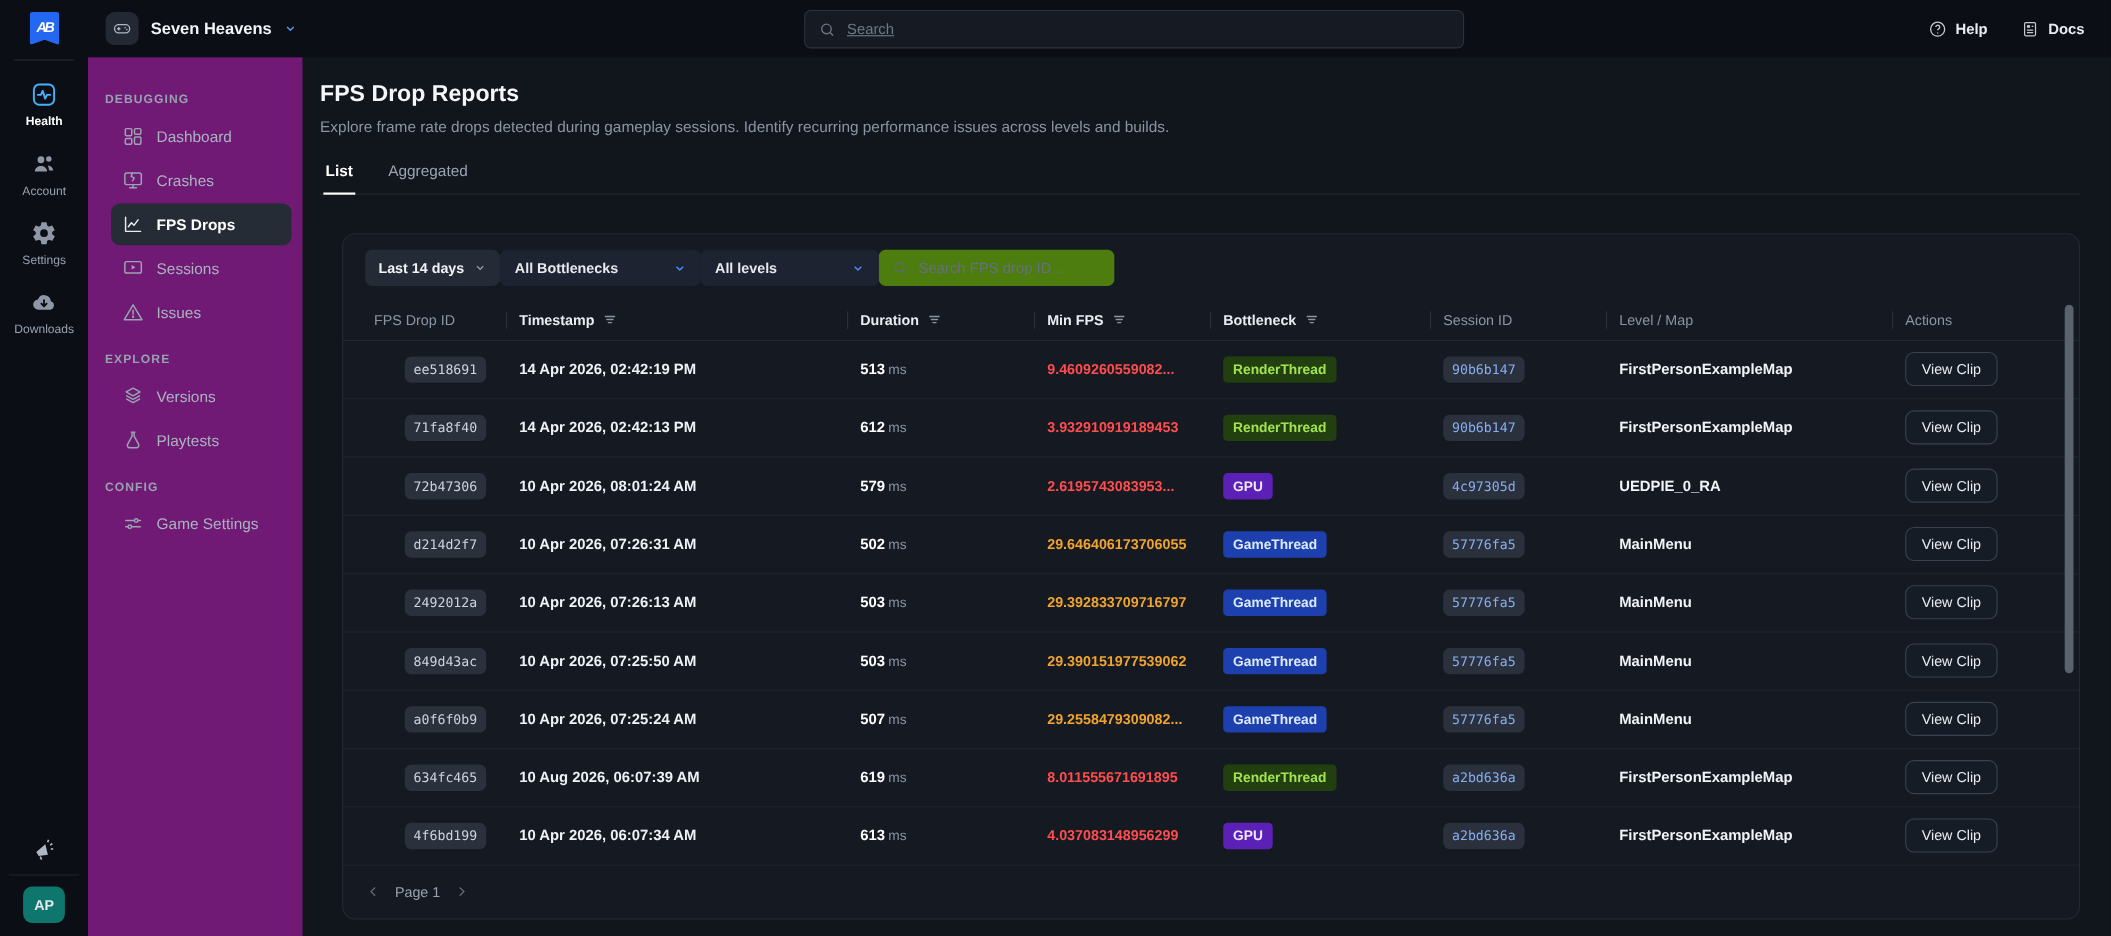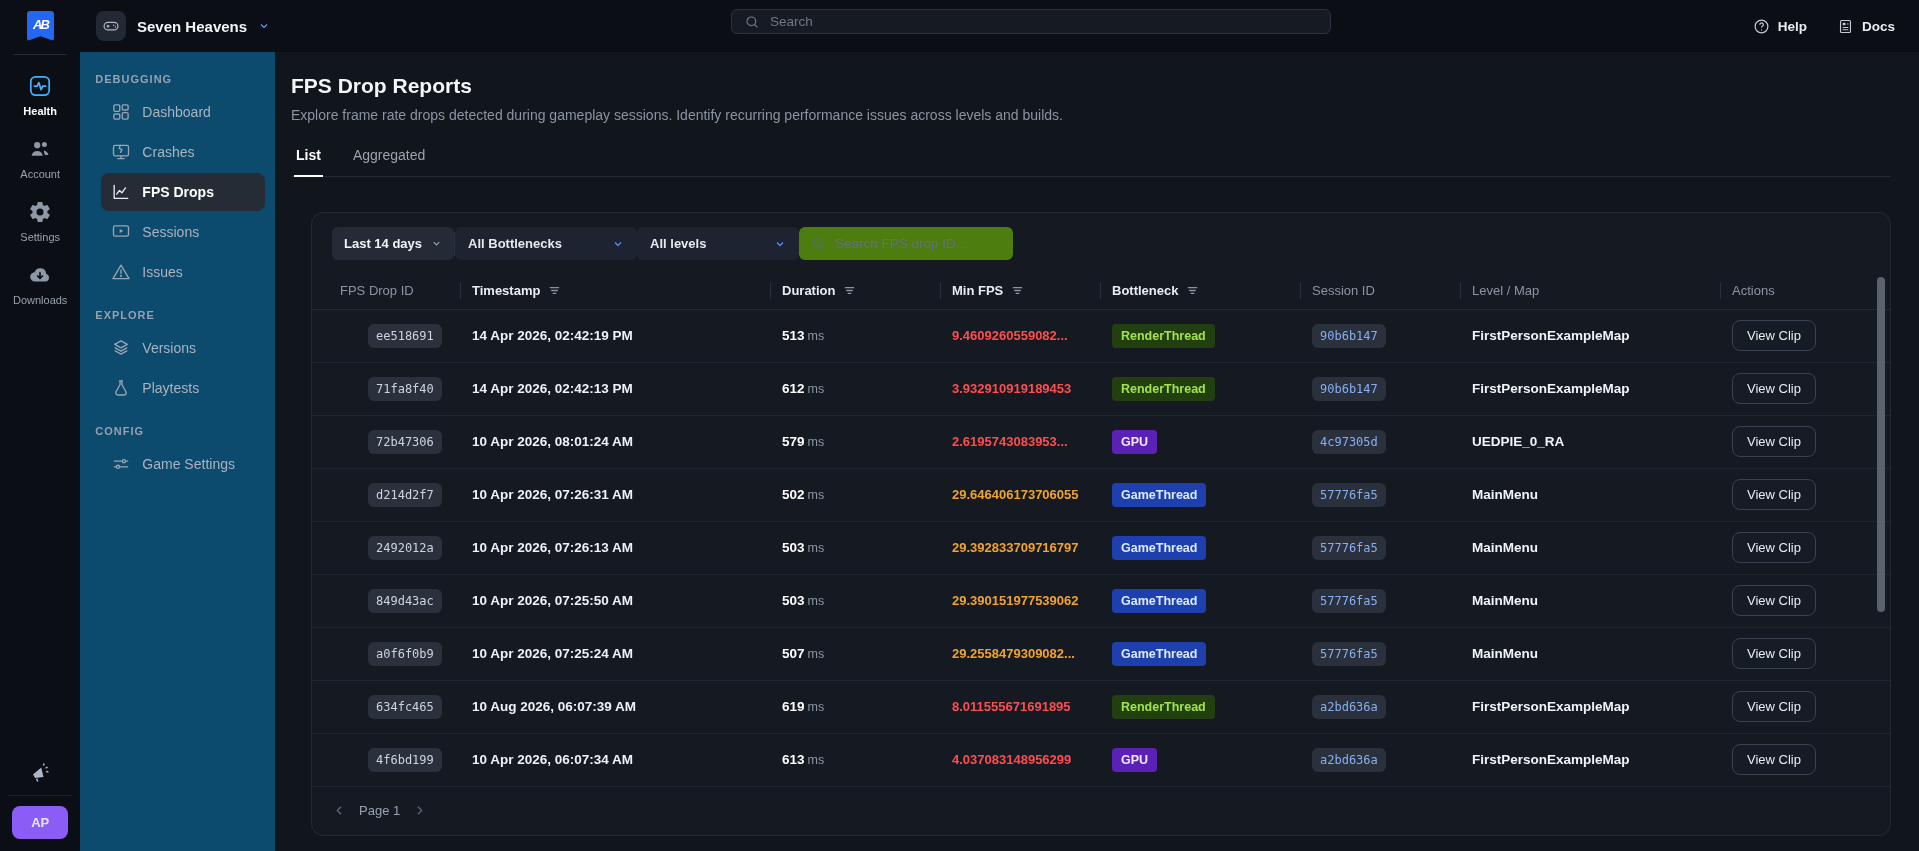--- a/index.html
+++ b/index.html
@@ -18,23 +18,23 @@
     width:27px; height:30px; background:#2468f2; color:#fff;
     clip-path:polygon(0 0,100% 0,100% 100%,50% 84%,0 100%);
     border-radius:3px; display:flex; align-items:center; justify-content:center;
     font-size:13px; font-weight:700; font-style:italic; letter-spacing:-2px; padding-bottom:4px;
   }
   .game-select { display:flex; align-items:center; gap:11px; margin-left:15px; cursor:pointer; }
   .game-icon-box { width:30px; height:30px; background:#222834; border-radius:8px; display:flex; align-items:center; justify-content:center; color:#aeb7c4; }
   .game-name { font-size:15px; font-weight:700; color:#f2f5f9; }
   .chev { color:#8a94a3; }
   .topbar-search {
-    position:absolute; left:731px; top:9px; width:600px; height:25px;
+    position:absolute; left:731px; top:9px; width:600px; height:35px;
     background:#161b23; border:1px solid #2c323d; border-radius:6px;
-    display:flex; align-items:center; gap:10px; padding:0 12px; color:#6f7884;
+    display:flex; align-items:center; gap:10px; padding:0 12px; color:#6f7884;text-decoration:underline;
   }
   .topbar-search input { background:transparent; border:none; outline:none; color:#dde2e9; font-size:13.5px; width:100%; font-family:inherit; }
   .topbar-search input::placeholder { color:#6f7884; }
   .topbar-right { position:absolute; right:24px; top:0; height:52px; display:flex; align-items:center; gap:30px; }
   .top-link { display:flex; align-items:center; gap:8px; font-size:13.5px; font-weight:700; color:#e8ecf1; cursor:pointer; }
   .top-link .ic { color:#c3cad4; }
 
   
   .frame { display:flex; height:799px; }
 
@@ -42,24 +42,24 @@
   .rail { width:81px; background:#0b0e14; display:flex; flex-direction:column; align-items:center; padding-top:2px; }
   .rail-divider { width:54px; height:1px; background:#262c36; margin-bottom:8px; }
   .rail-item { width:70px; display:flex; flex-direction:column; align-items:center; gap:6px; padding:10px 0 9px; cursor:pointer; border-radius:10px; }
   .rail-item .ric { color:#8d97a5; height:26px; display:flex; align-items:center; }
   .rail-item .rlabel { font-size:11px; color:#98a2b0; }
   .rail-item.active .ric { color:#41b3ff; }
   .rail-item.active .rlabel { color:#ffffff; font-weight:700; }
   .rail-spacer { flex:1; }
   .rail-megaphone { color:#aeb7c4; padding:10px; cursor:pointer; }
   .avatar-panel { width:64px; border-top:1px solid #1d232d; padding:10px 0 12px; display:flex; justify-content:center; }
-  .avatar { width:56px; height:33px; background:#8b5cf6; border-radius:8px; display:flex; align-items:center; justify-content:center; font-size:13px; font-weight:700; color:#e3e8ef; cursor:pointer; }
-
-  
-  .sidebar { width:196px; background:#0c4a6e; padding:21px 10px 0 12px; }
+  .avatar { width:38px; height:33px; background:#0f766e; border-radius:8px; display:flex; align-items:center; justify-content:center; font-size:13px; font-weight:700; color:#e3e8ef; cursor:pointer; }
+
+  
+  .sidebar { width:196px; background:#701a75; padding:33px 10px 0 12px; }
   .section-title { font-size:11px; font-weight:700; letter-spacing:.09em; color:#97a1b0; margin:0 0 8px 3px; }
   .section-title + .nav-item { margin-top:0; }
   .nav-item { display:flex; align-items:center; gap:11px; padding:9px 10px; margin:2px 0 2px 9px; border-radius:8px; color:#aab3c0; font-size:14px; cursor:pointer; }
   .nav-item .nic { color:#9aa4b2; }
   .nav-item.active { background:#262c36; color:#ffffff; font-weight:700; }
   .nav-item.active .nic { color:#e9edf2; }
   .section-gap { height:16px; }
 
   
   .content { flex:1; padding:22px 28px 0 16px; }

